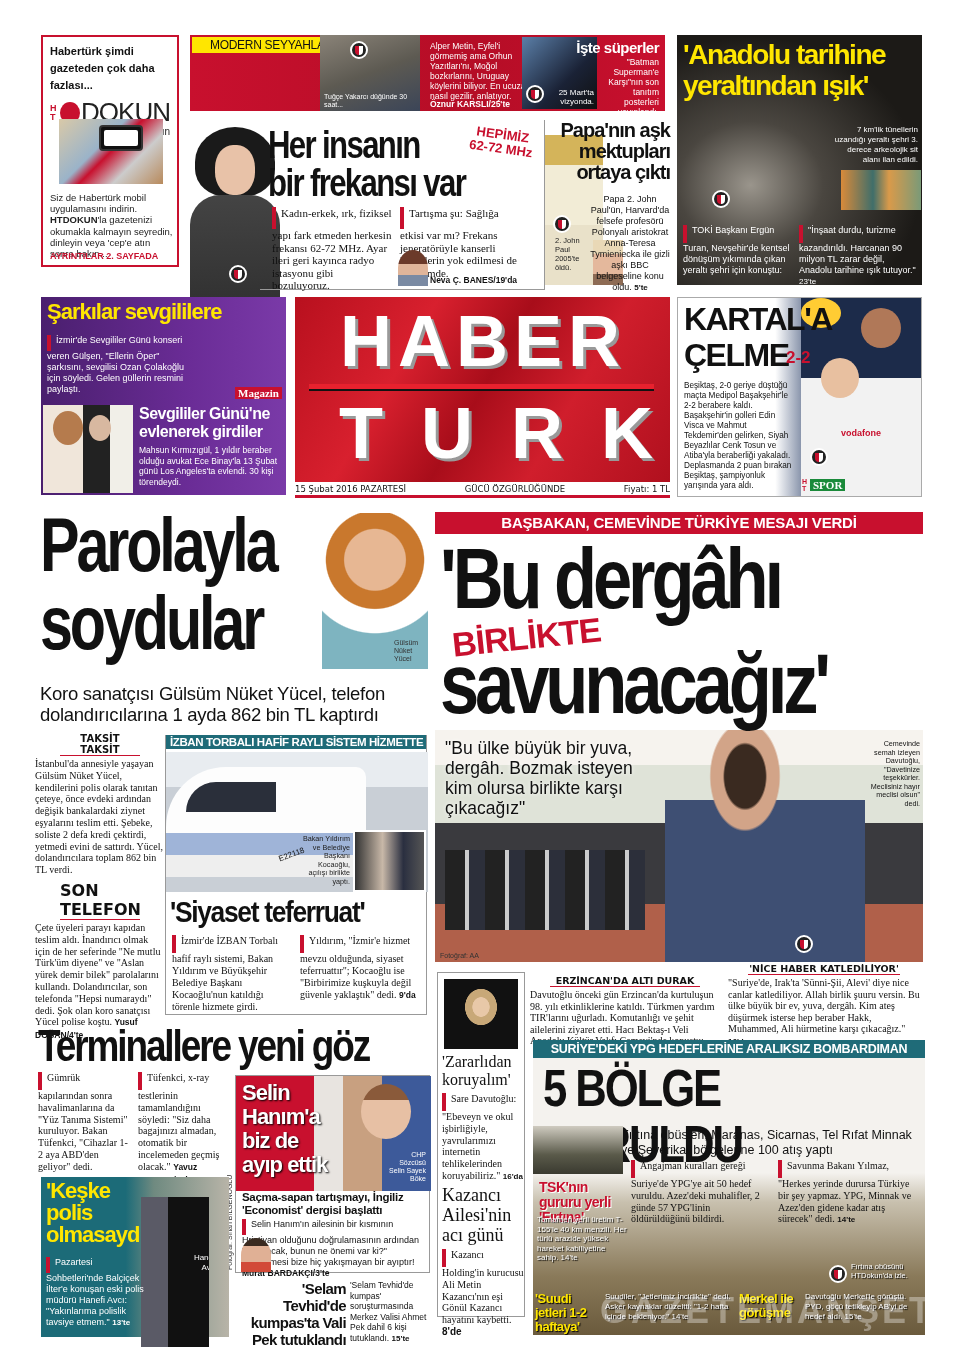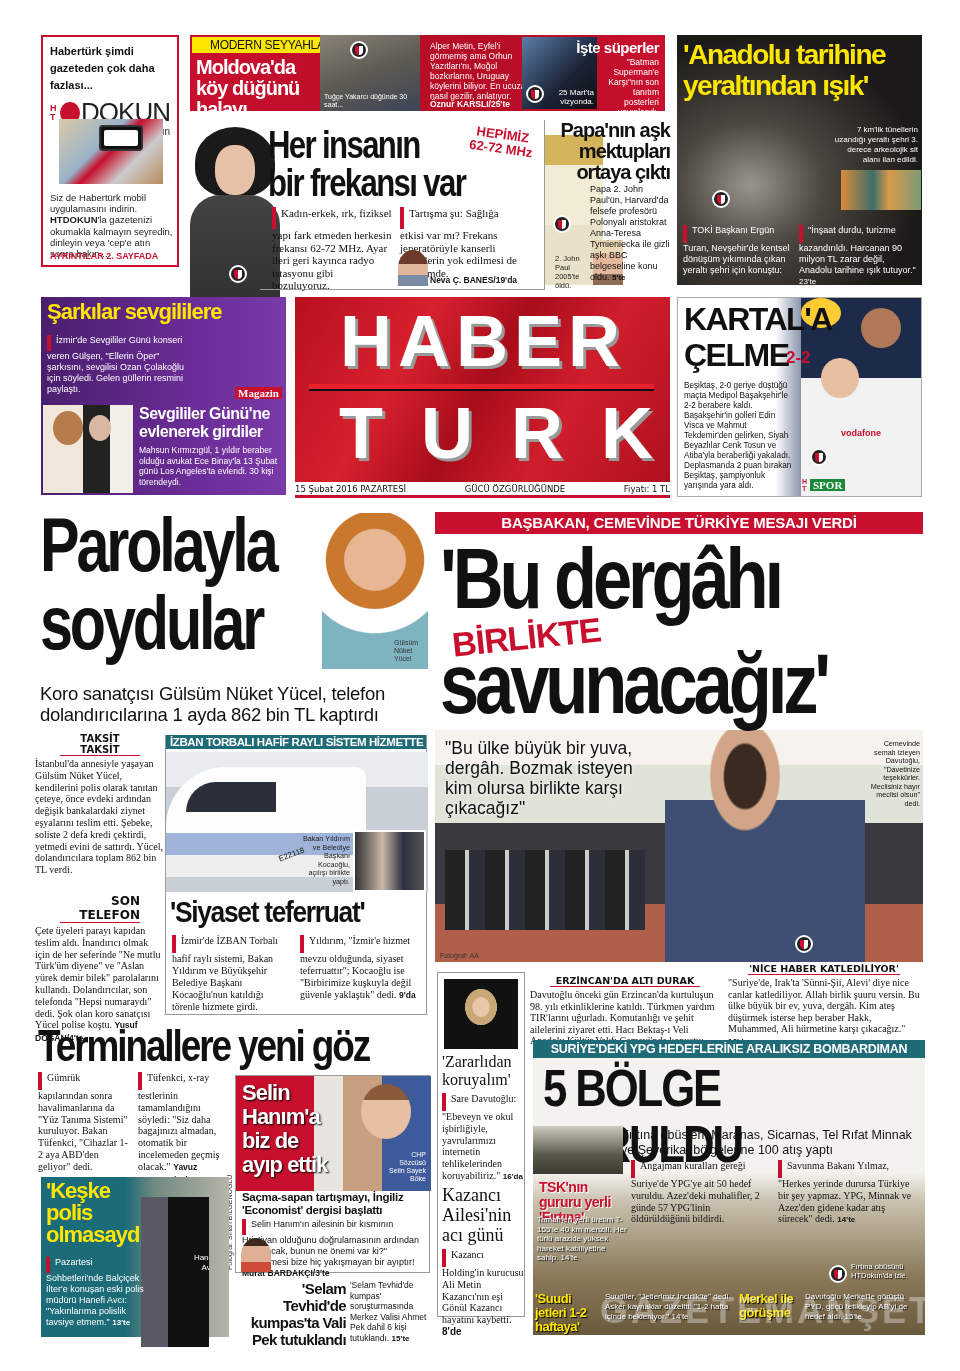--- a/index.html
+++ b/index.html
@@ -30,21 +30,20 @@
   </div>
   <div style="position:absolute;left:7px;top:155px;width:124px;font-size:9.5px;line-height:11.2px;color:#222">
     <span>Siz de Habertürk mobil uygulamasını indirin.</span>
     <b>HTDOKUN</b><span>'la gazetenizi okumakla kalmayın seyredin, dinleyin veya 'cep'e atın sonra bakın...</span>
   </div>
   <div style="position:absolute;left:7px;bottom:4px;font-size:9px;font-weight:bold;color:#c8102e">AYRINTILAR 2. SAYFADA</div>
 </div>
 
 <div class="abs" style="left:190px;top:35px;width:475px;height:76px;background:linear-gradient(90deg,#c8102e,#b50d26 60%,#c8102e)">
   <div style="position:absolute;left:2px;top:2px;background:#ffe600;color:#111;font-weight:normal;font-size:12px;padding:1px 18px;letter-spacing:-0.3px">MODERN SEYYAHLAR-2</div>
-  <div style="position:absolute;left:6px;top:22px;width:130px;color:#fff;font-weight:bold;font-size:20px;line-height:21px;letter-spacing:-1px">Moldova'da köy düğünü halayı</div>
   <div class="photo" style="left:130px;top:0;width:100px;height:76px;background:linear-gradient(160deg,#8a8378,#5d5a52 50%,#3b4558)">
     <div style="position:absolute;bottom:2px;left:4px;right:4px;font-size:7px;color:#fff;line-height:8px">Tuğçe Yakarcı düğünde 30 saat...</div>
   </div>
   <div class="ht-logo" style="left:160px;top:6px"></div>
   <div style="position:absolute;left:240px;top:6px;width:100px;color:#fff;font-size:8.5px;line-height:10px">Alper Metin, Eyfel'i görmemiş ama Orhun Yazıtları'nı, Moğol bozkırlarını, Uruguay köylerini biliyor. En ucuza nasıl gezilir, anlatıyor.</div>
   <div style="position:absolute;left:240px;top:64px;color:#fff;font-size:8.5px;font-weight:bold">Öznur KARSLI/25'te</div>
   <div class="photo" style="left:332px;top:2px;width:75px;height:72px;background:linear-gradient(135deg,#5b7fa8,#1a2236 60%,#101010)">
     <div style="position:absolute;right:3px;bottom:3px;width:40px;font-size:8px;line-height:9px;color:#fff;text-align:right">25 Mart'ta vizyonda.</div>
   </div>
   <div class="ht-logo" style="left:336px;top:50px"></div>
@@ -76,24 +75,24 @@
   <div class="body-serif" style="position:absolute;left:140px;top:87px;width:120px">
     <span class="bar" style="height:22px"></span><span>Tartışma şu: Sağlığa etkisi var mı? Frekans jeneratörüyle kanserli hücrelerin yok edilmesi de gündemde.</span>
   </div>
   <div class="photo" style="left:138px;top:130px;width:30px;height:36px;border-radius:50% 50% 0 0;background:linear-gradient(#6b3a2a 40%,#e0b59a 40%,#e0b59a 70%,#7a8aa3 70%)"></div>
   <div style="position:absolute;left:170px;top:155px;font-size:8.5px;font-weight:bold">Neva Ç. BANES/19'da</div>
 </div>
 
 <div class="abs" style="left:545px;top:120px;width:125px;height:170px">
   <div class="photo" style="left:0;top:15px;width:58px;height:150px;background:linear-gradient(180deg,#d4b45a 0 20%,#f2ecd6 20% 60%,#e9e1c9 60%)"></div>
   <div class="ht-logo" style="left:8px;top:95px"></div>
-  <div style="position:absolute;left:10px;top:134px;width:32px;font-size:7.5px;line-height:9px;color:#222">2. John Paul 2005'te öldü.</div>
+  <div style="position:absolute;left:10px;top:116px;width:32px;font-size:7.5px;line-height:9px;color:#222">2. John Paul 2005'te öldü.</div>
   <div style="position:absolute;right:0;top:0;width:110px;text-align:right;font-weight:bold;font-size:20px;line-height:21px;letter-spacing:-1px">Papa'nın aşk mektupları ortaya çıktı</div>
   <div class="photo" style="left:48px;top:120px;width:30px;height:45px;background:linear-gradient(#e9d8b6 30%,#e4b89c 30% 75%,#8d6b54 75%)"></div>
-  <div style="position:absolute;right:0;top:64px;width:80px;text-align:left;font-size:9px;line-height:11px">
+  <div style="position:absolute;right:0;top:74px;width:80px;text-align:center;font-size:9px;line-height:11px">
     <span>Papa 2. John Paul'ün, Harvard'da felsefe profesörü Polonyalı aristokrat Anna-Teresa Tymieniecka ile gizli aşkı BBC belgeseline konu oldu.</span>
     <b style="font-size:8px">5'te</b>
   </div>
 </div>
 
 <div class="abs" style="left:677px;top:35px;width:245px;height:250px;background:radial-gradient(ellipse at 30% 60%,#9a958c 0%,#4a4640 30%,#1c1a17 70%);overflow:hidden">
   <div style="position:absolute;left:6px;top:4px;width:235px;color:#ffe600;font-weight:bold;font-size:28px;line-height:31px;letter-spacing:-1.5px">'Anadolu tarihine yeraltından ışık'</div>
   <div style="position:absolute;right:4px;top:90px;width:90px;text-align:right;color:#fff;font-size:8px;line-height:10px">7 km'lik tünellerin uzandığı yeraltı şehri 3. derece arkeolojik sit alanı ilan edildi.</div>
   <div class="photo" style="left:164px;top:135px;width:80px;height:40px;background:linear-gradient(90deg,#d98a3a,#3f6e6a 40%,#d99a4a 60%,#7a9a78)"></div>
   <div class="ht-logo" style="left:35px;top:155px"></div>
@@ -153,21 +152,21 @@
   <div style="position:absolute;left:10px;top:0;font-weight:bold;font-size:76px;line-height:80px;letter-spacing:-4px;transform:scaleX(0.78);transform-origin:left">Parolayla</div>
   <div style="position:absolute;left:10px;top:78px;font-weight:bold;font-size:76px;line-height:80px;letter-spacing:-4px;transform:scaleX(0.78);transform-origin:left">soydular</div>
   <div class="photo" style="left:292px;top:8px;width:106px;height:156px;background:radial-gradient(circle at 50% 30%,#e7b793 0 25%,#c9782d 26% 40%,#ffffff 41% 60%,#7eb4c0 61%)">
     <div style="position:absolute;right:4px;bottom:6px;width:30px;font-size:7px;line-height:8px;color:#333">Gülsüm Nüket Yücel</div>
   </div>
   <div style="position:absolute;left:10px;top:178px;width:390px;font-size:18.5px;line-height:21px;letter-spacing:-0.3px">Koro sanatçısı Gülsüm Nüket Yücel, telefon dolandırıcılarına 1 ayda 862 bin TL kaptırdı</div>
 </div>
 <div class="abs" style="left:35px;top:733px;width:130px">
   <div style="font-family:'DejaVu Sans',sans-serif;font-weight:bold;font-size:10px;text-align:center;border-bottom:1px solid #c8102e;margin:0 25px 2px;">TAKSİT TAKSİT</div>
   <div class="body-serif" style="font-size:10px;line-height:11.8px">İstanbul'da annesiyle yaşayan Gülsüm Nüket Yücel, kendilerini polis olarak tanıtan çeteye, önce evdeki ardından değişik bankalardaki ziynet eşyalarını teslim etti. Şebeke, soliste 2 defa kredi çektirdi, yetmedi evini de sattırdı. Yücel, dolandırıcılara toplam 862 bin TL verdi.</div>
-  <div style="font-family:'DejaVu Sans',sans-serif;font-weight:bold;font-size:12px;text-align:right;border-bottom:1px solid #c8102e;margin:18px 25px 2px;">SON TELEFON</div>
+  <div style="font-family:'DejaVu Sans',sans-serif;font-weight:bold;font-size:16px;text-align:left;border-bottom:1px solid #c8102e;margin:5px 25px 2px;">SON TELEFON</div>
   <div class="body-serif" style="font-size:10px;line-height:11.8px">
     <span>Çete üyeleri parayı kapıdan teslim aldı. İnandırıcı olmak için de her seferinde "Ne mutlu Türk'üm diyene" ve "Aslan yürek demir bilek" parolalarını kullandı. Dolandırıcılar, son telefonda "Hepsi numaraydı" dedi. Şok olan koro sanatçısı Yücel polise koştu.</span>
     <b style="font-family:'Liberation Sans',sans-serif;font-size:8.5px">Yusuf DOĞAN/4'te</b>
   </div>
 </div>
 
 <div class="abs" style="left:165px;top:735px;width:262px;height:280px;border:1px solid #999;border-top:none">
   <div style="background:#1f6b78;color:#fff;font-weight:bold;font-size:11.5px;padding:1px 4px;letter-spacing:-0.4px;white-space:nowrap">İZBAN TORBALI HAFİF RAYLI SİSTEM HİZMETTE</div>
   <div class="photo" style="left:0;top:17px;width:262px;height:140px;background:linear-gradient(180deg,#e8ecf0 0 25%,#c9cfd6 25% 100%)">
     <div style="position:absolute;left:0;top:15px;width:200px;height:110px;border-radius:60px 10px 0 0;background:linear-gradient(180deg,#fdfdfd 0 60%,#9fb4d8 60% 80%,#eee 80%)"></div>

